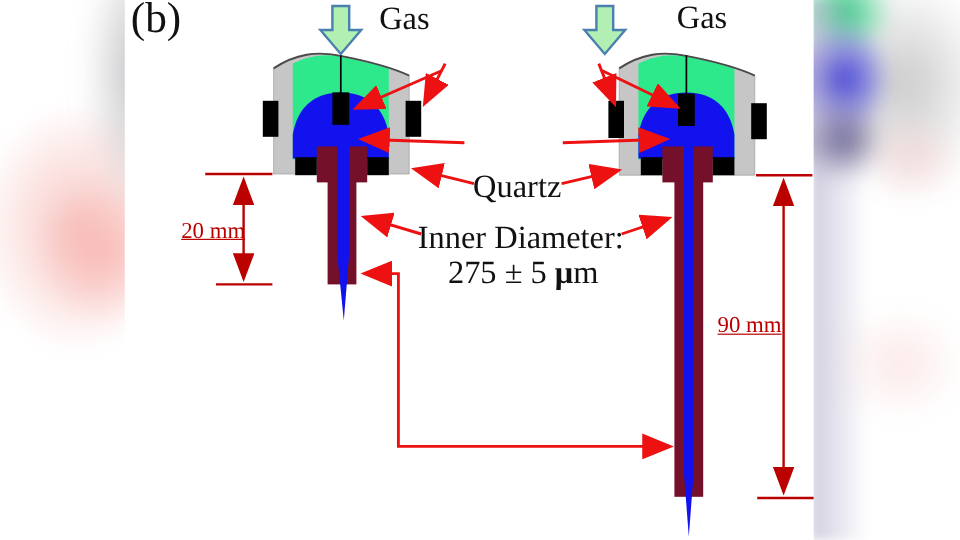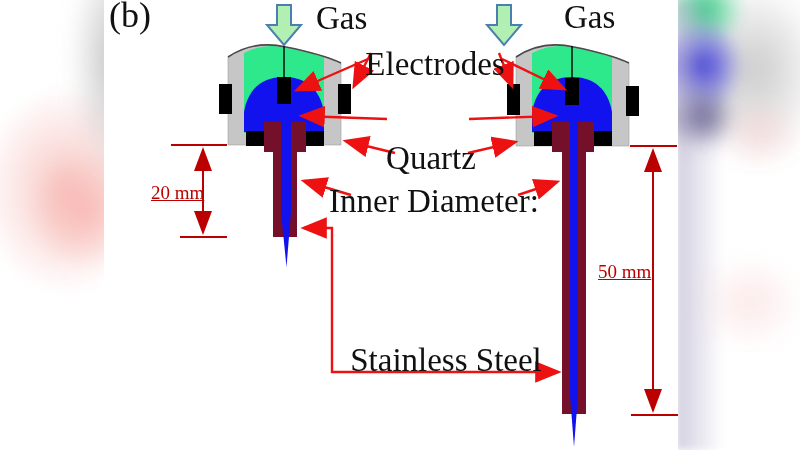--- a/index.html
+++ b/index.html
@@ -27,21 +27,21 @@
   .plasma{fill:var(--plasma,#1212ee);}
   .steel{fill:var(--steel-capillary,#741029);}
   .blk{fill:var(--electrode,#000);}
   .wire{stroke:var(--electrode,#000);stroke-width:1.4;}
   .gasarrow{fill:var(--gas-arrow-fill,#b2efb2);stroke:var(--gas-arrow-outline,#4a7fae);stroke-width:2;}
   .ann{stroke:var(--annotation-arrow,#ee1111);stroke-width:2.4;fill:none;}
   .dim{stroke:var(--dimension-line,#bb0000);stroke-width:2;fill:none;}
   .mk-ann{fill:var(--annotation-arrow,#ee1111);}
   .mk-dim{fill:var(--dimension-line,#bb0000);}
   
-  .lbl{position:absolute;z-index:3;color:var(--label-text,#111);font-size:33px;line-height:1.05;white-space:nowrap;}
+  .lbl{position:absolute;z-index:3;color:var(--label-text,#111);font-size:27px;line-height:1.05;white-space:nowrap;}
   .lbl.center{transform:translateX(-50%);text-align:center;}
   .lbl-dim{position:absolute;z-index:3;color:var(--dimension-line,#bb0000);font-size:19px;white-space:nowrap;text-decoration:underline;}
   .panel-tag{position:absolute;left:109px;top:-6px;z-index:3;font-size:36px;color:#111;}
   .mu{font-weight:bold;}
 </style>
 </head>
 <body>
 
 <div class="canvas">
 
@@ -124,20 +124,19 @@
       <line class="dim" x1="203" y1="150" x2="203" y2="232" marker-start="url(#ahD)" marker-end="url(#ahD)"></line>
       <line class="dim" x1="630" y1="146" x2="677" y2="146"></line>
       <line class="dim" x1="631" y1="415" x2="678" y2="415"></line>
       <line class="dim" x1="653" y1="151" x2="653" y2="410" marker-start="url(#ahD)" marker-end="url(#ahD)"></line>
     </g>
   </svg>
 
   <div class="panel-tag">(b)</div>
   <div class="lbl" style="left:316px;top:1px;">Gas</div>
   <div class="lbl" style="left:564px;top:0px;">Gas</div>
-  <div class="lbl center" style="left:435px;top:47px;">Electrodes</div>
   <div class="lbl center" style="left:431px;top:141px;">Quartz</div>
   <div class="lbl center" style="left:434px;top:184px;text-align:center;">Inner Diameter:</div>
-  <div class="lbl center" style="left:446px;top:343px;">Stainless Steel</div>
+  <div class="lbl center" style="left:436px;top:213px;"><span>275 ± 5 </span><span class="mu">μ</span><span>m</span></div>
   <div class="lbl-dim" style="left:151px;top:182px;">20 mm</div>
-  <div class="lbl-dim" style="left:598px;top:261px;">50 mm</div>
+  <div class="lbl-dim" style="left:598px;top:261px;">90 mm</div>
 
 </div>
 
 </body></html>

